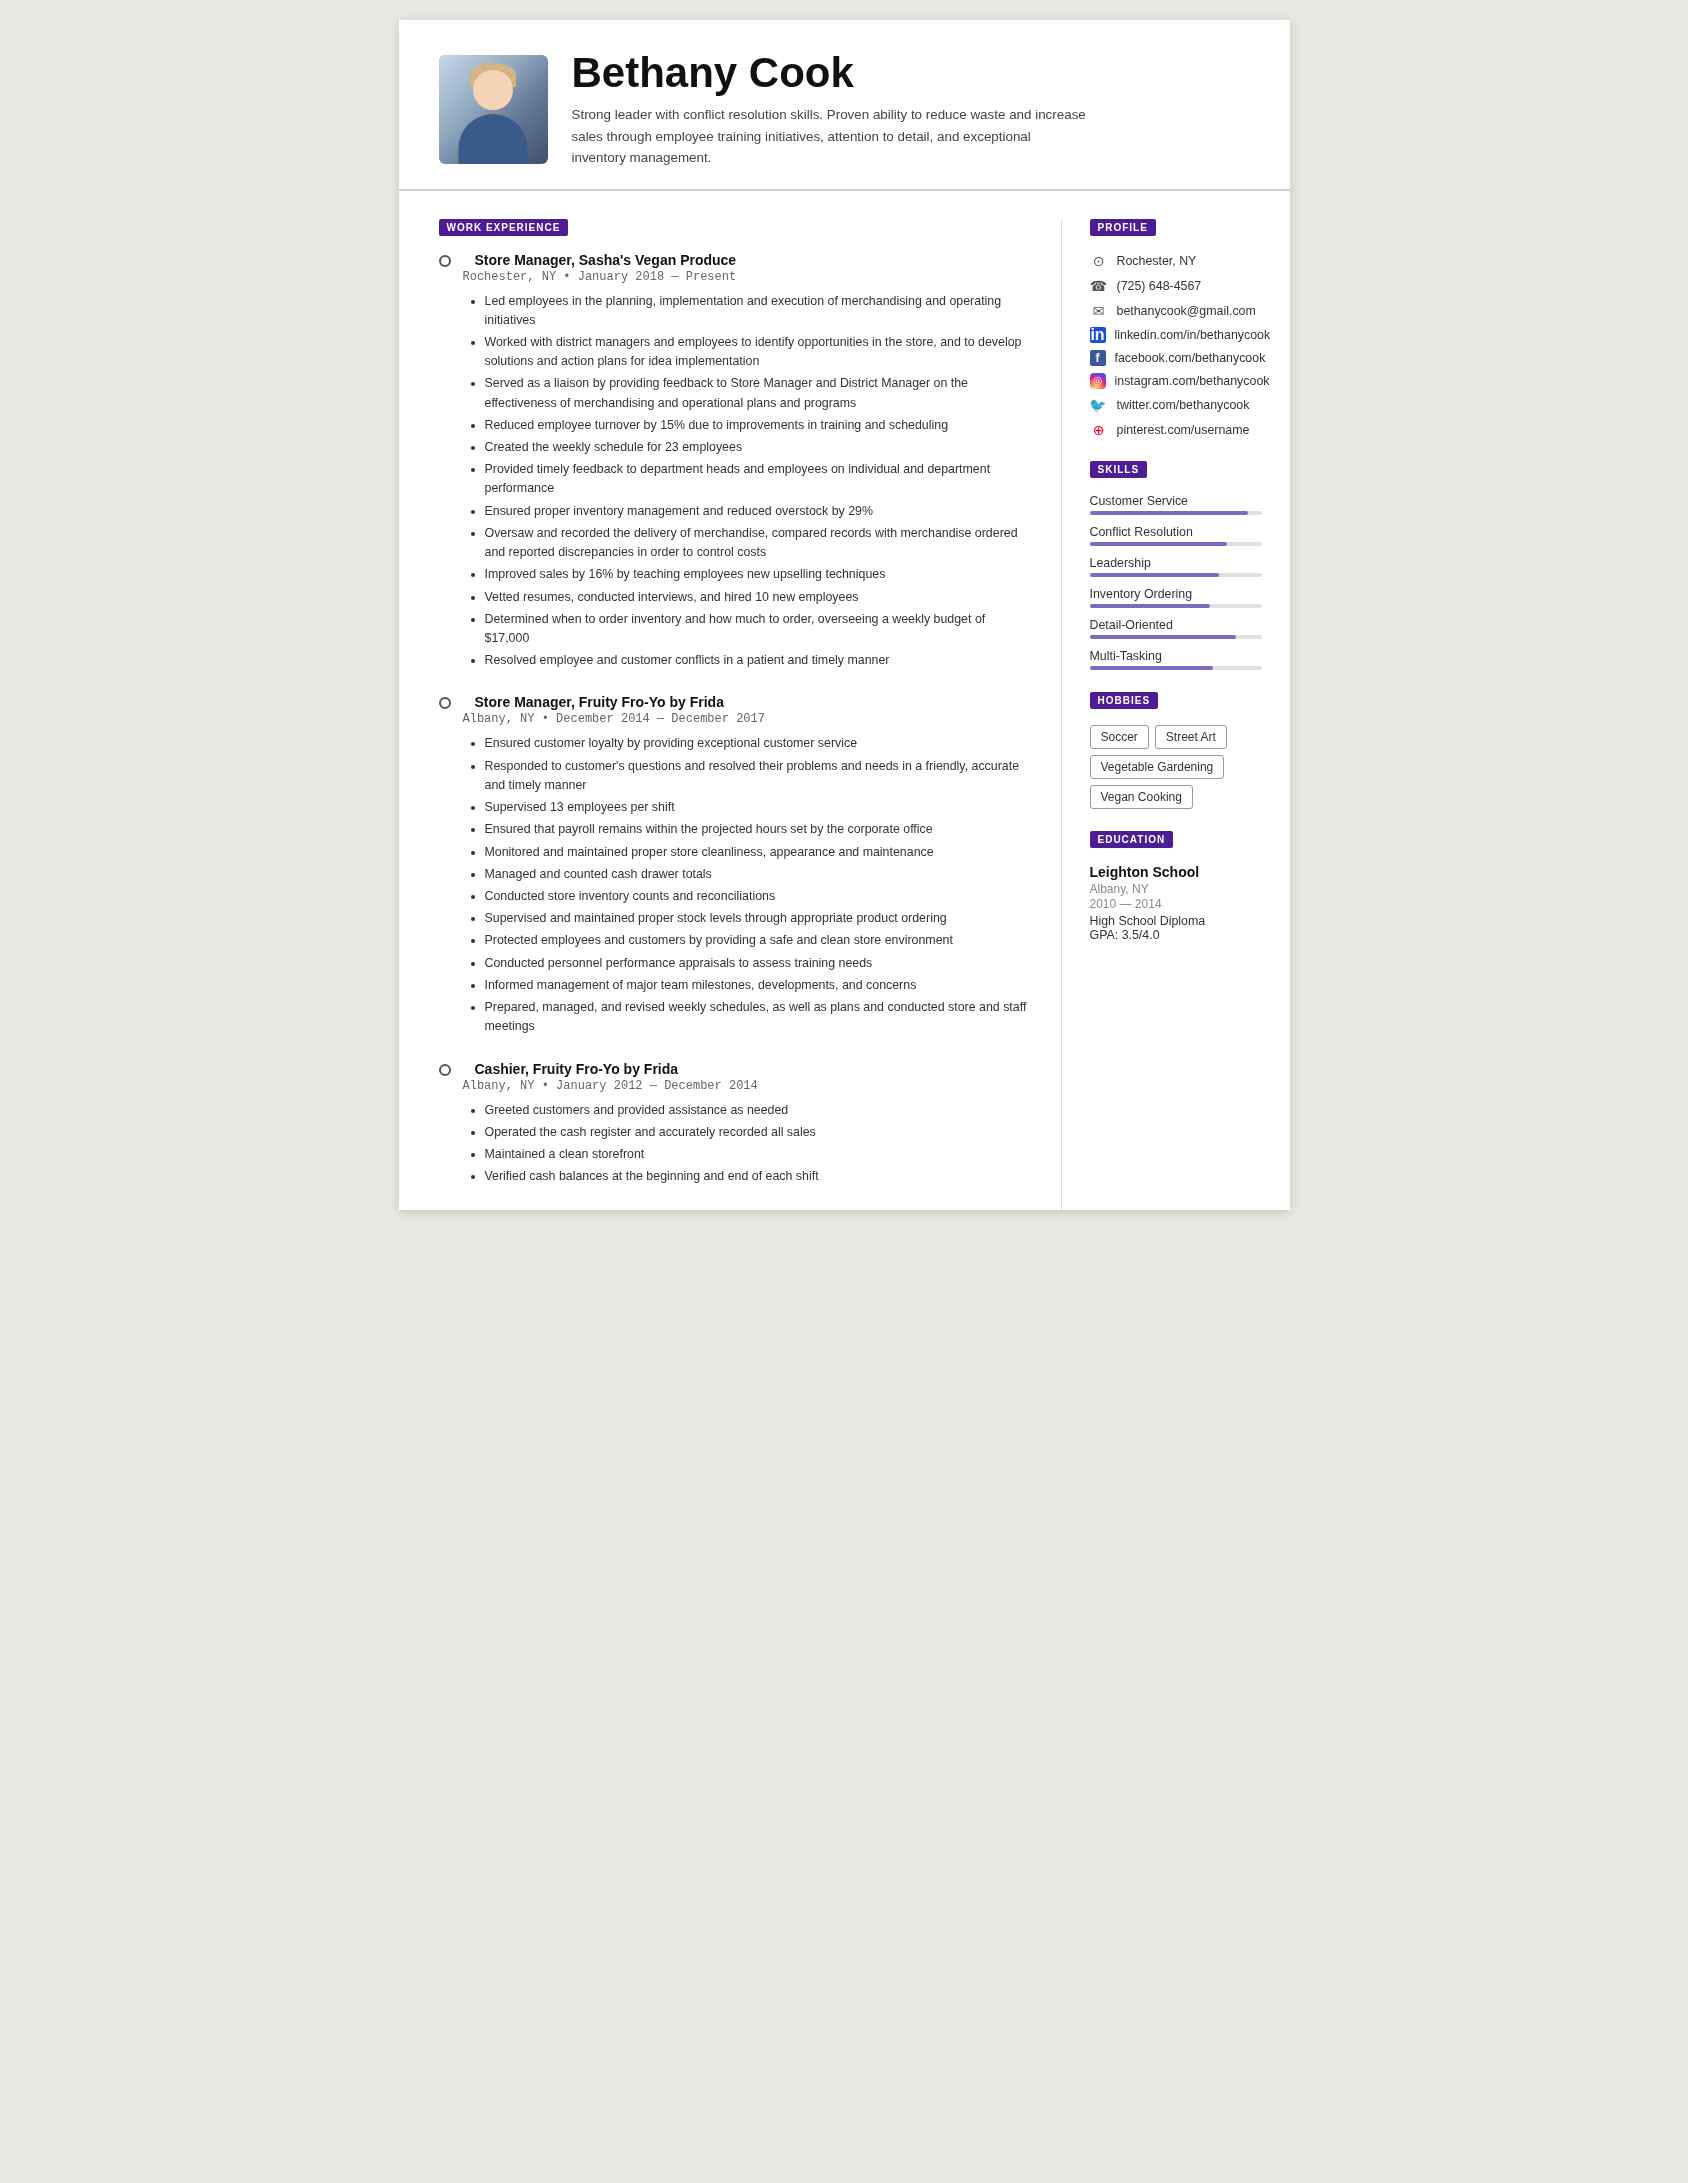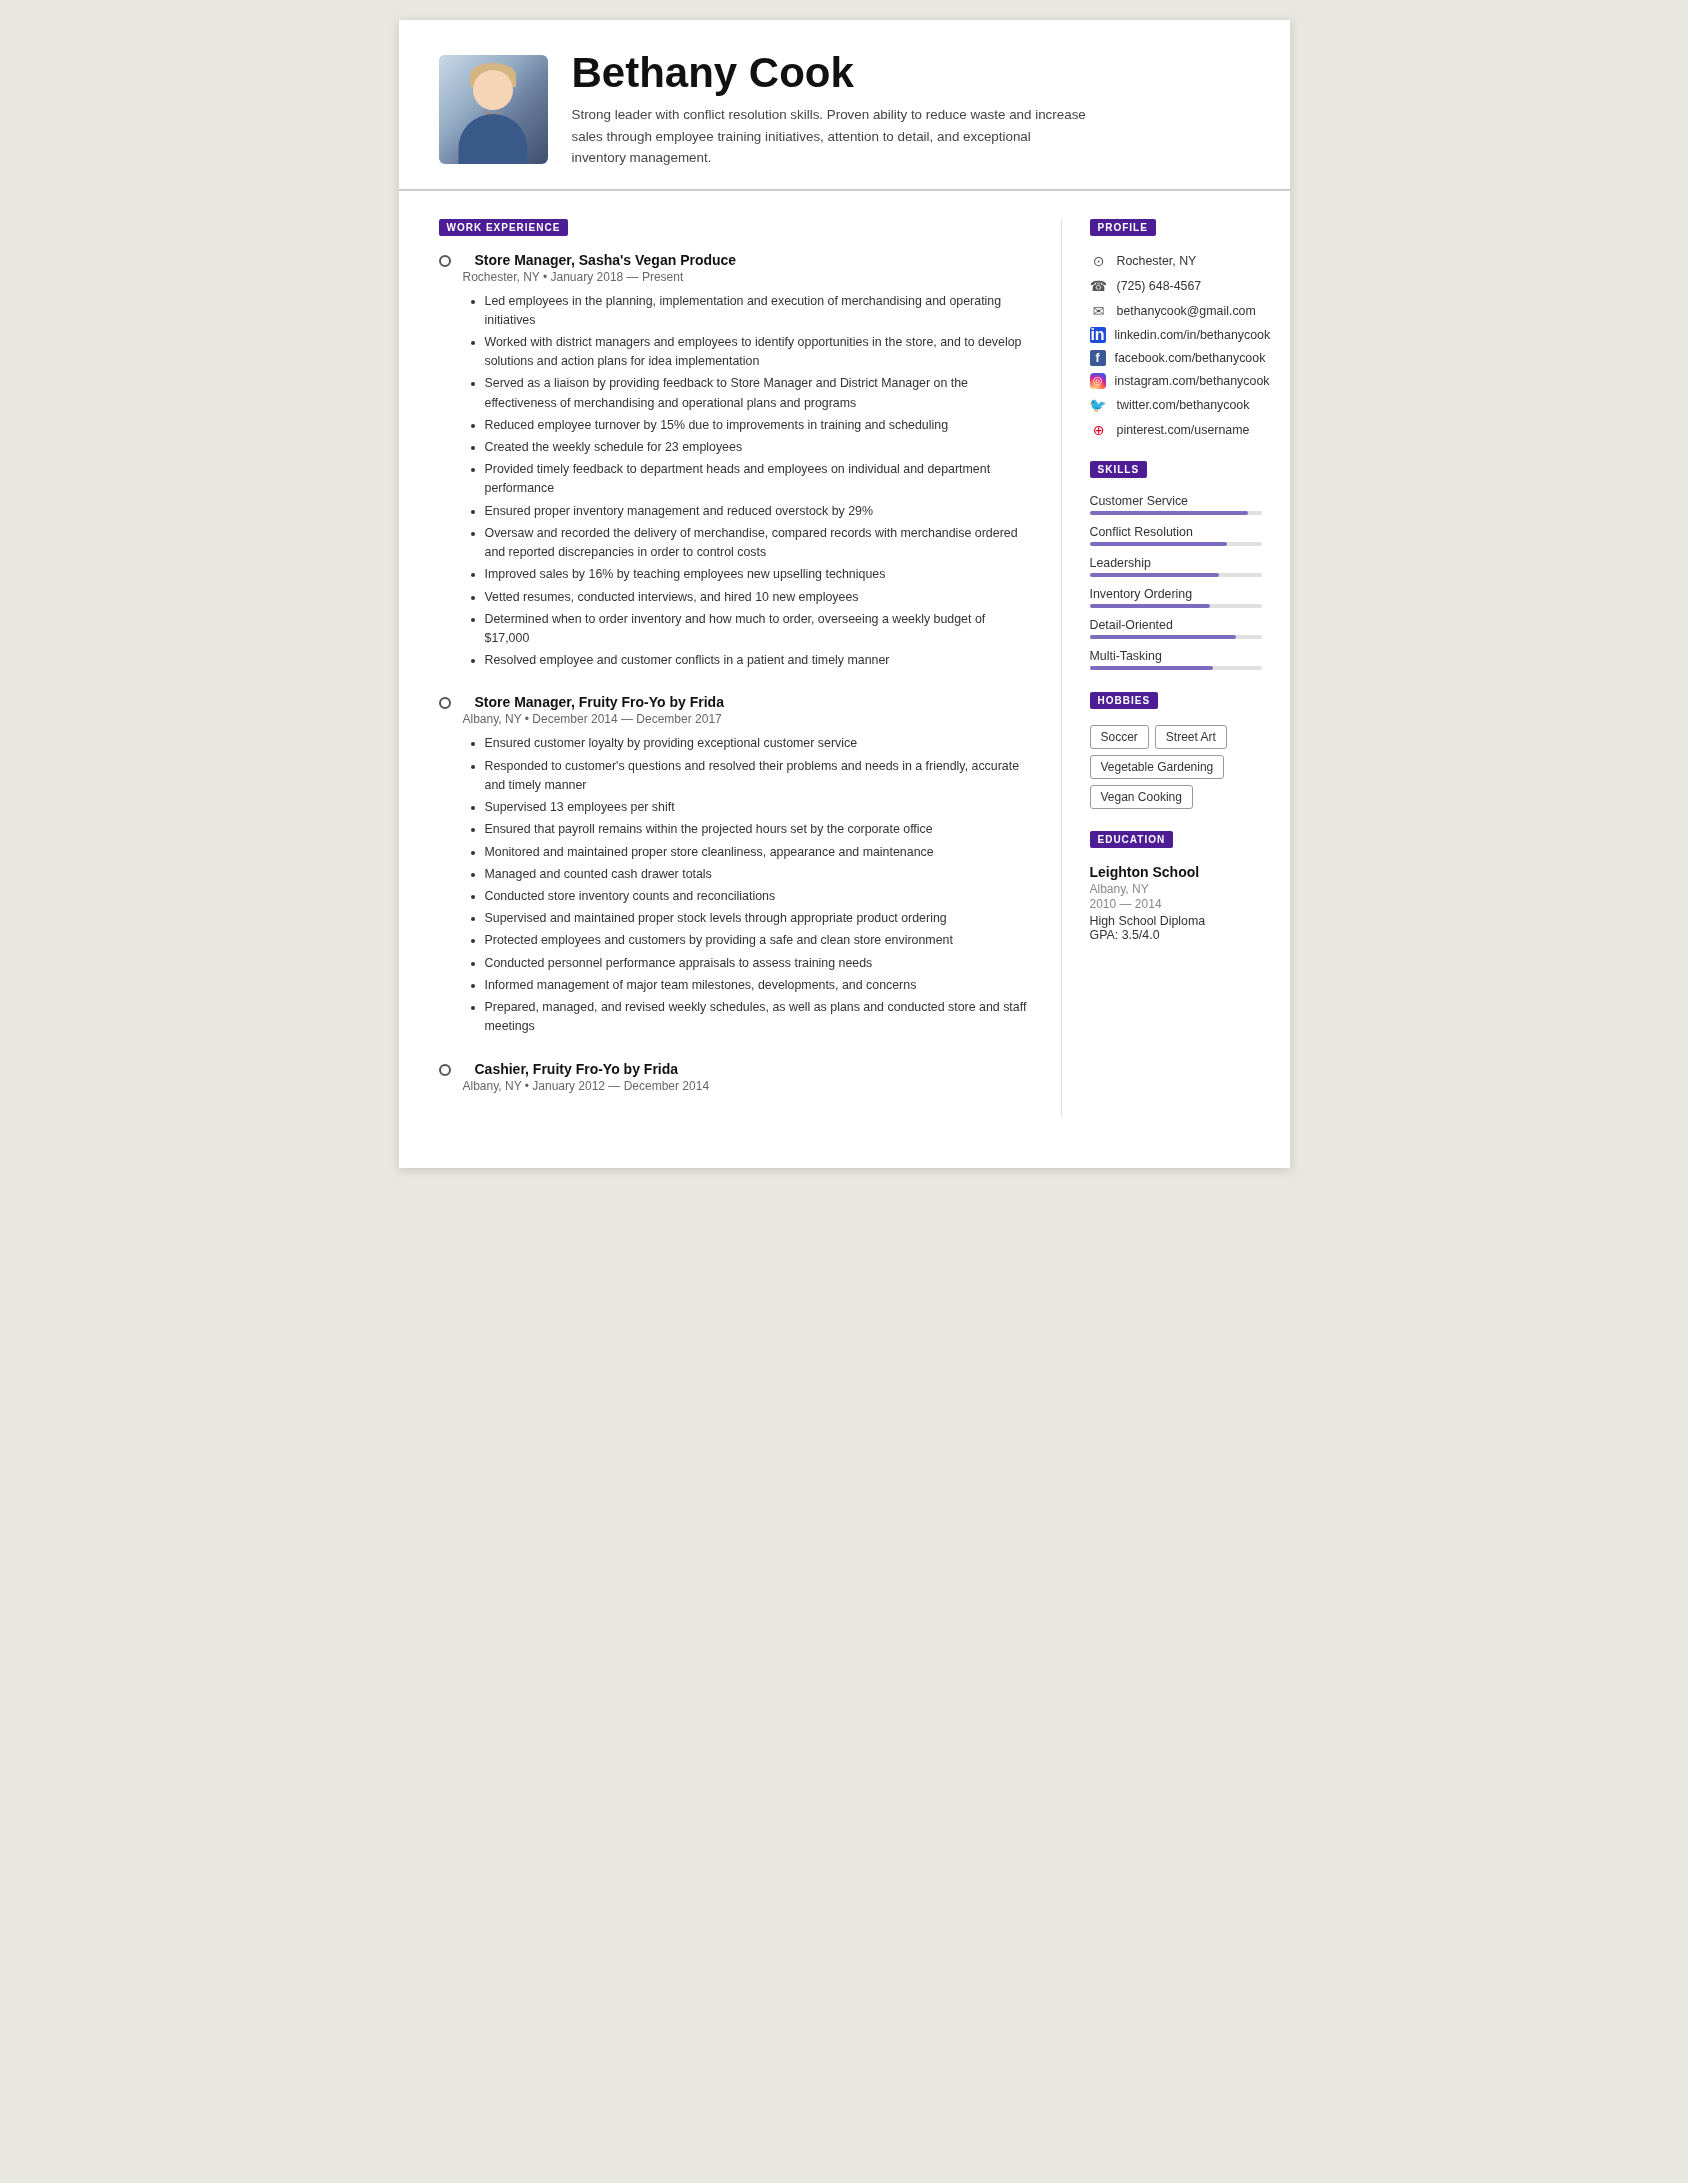--- a/index.html
+++ b/index.html
@@ -154,20 +154,21 @@
     .work-title {
       font-size: 14px;
       font-weight: 700;
       color: #111;
     }
     .work-subtitle {
       font-size: 12px;
       color: #666;
       margin-left: 24px;
       margin-bottom: 8px;
+      font-family: Liberation Mono, monospace;
     }
     .work-bullets {
       margin-left: 36px;
       padding-left: 10px;
     }
     .work-bullets li {
       font-size: 12.4px;
       color: #333;
       line-height: 1.55;
       margin-bottom: 3px;
@@ -322,20 +323,26 @@
               <li>Informed management of major team milestones, developments, and concerns</li>
               <li>Prepared, managed, and revised weekly schedules, as well as plans and conducted store and staff meetings</li>
             </ul>
           </div>
           <div class="work-item">
             <div class="work-item-header">
               <div class="circle-dot"></div>
               <span class="work-title">Cashier, Fruity Fro-Yo by Frida</span>
             </div>
             <div class="work-subtitle">Albany, NY • January 2012 — December 2014</div>
+            <ul class="work-bullets">
+              <li>Greeted customers and provided assistance as needed</li>
+              <li>Operated the cash register and accurately recorded all sales</li>
+              <li>Maintained a clean storefront</li>
+              <li>Verified cash balances at the beginning and end of each shift</li>
+            </ul>
           </div>
         </div>
     </div>
 
     <div class="right-col">
 
       <div class="right-section">
         <span class="section-label">PROFILE</span>
         <div class="profile-item">
           <span class="profile-icon">⊙</span>

